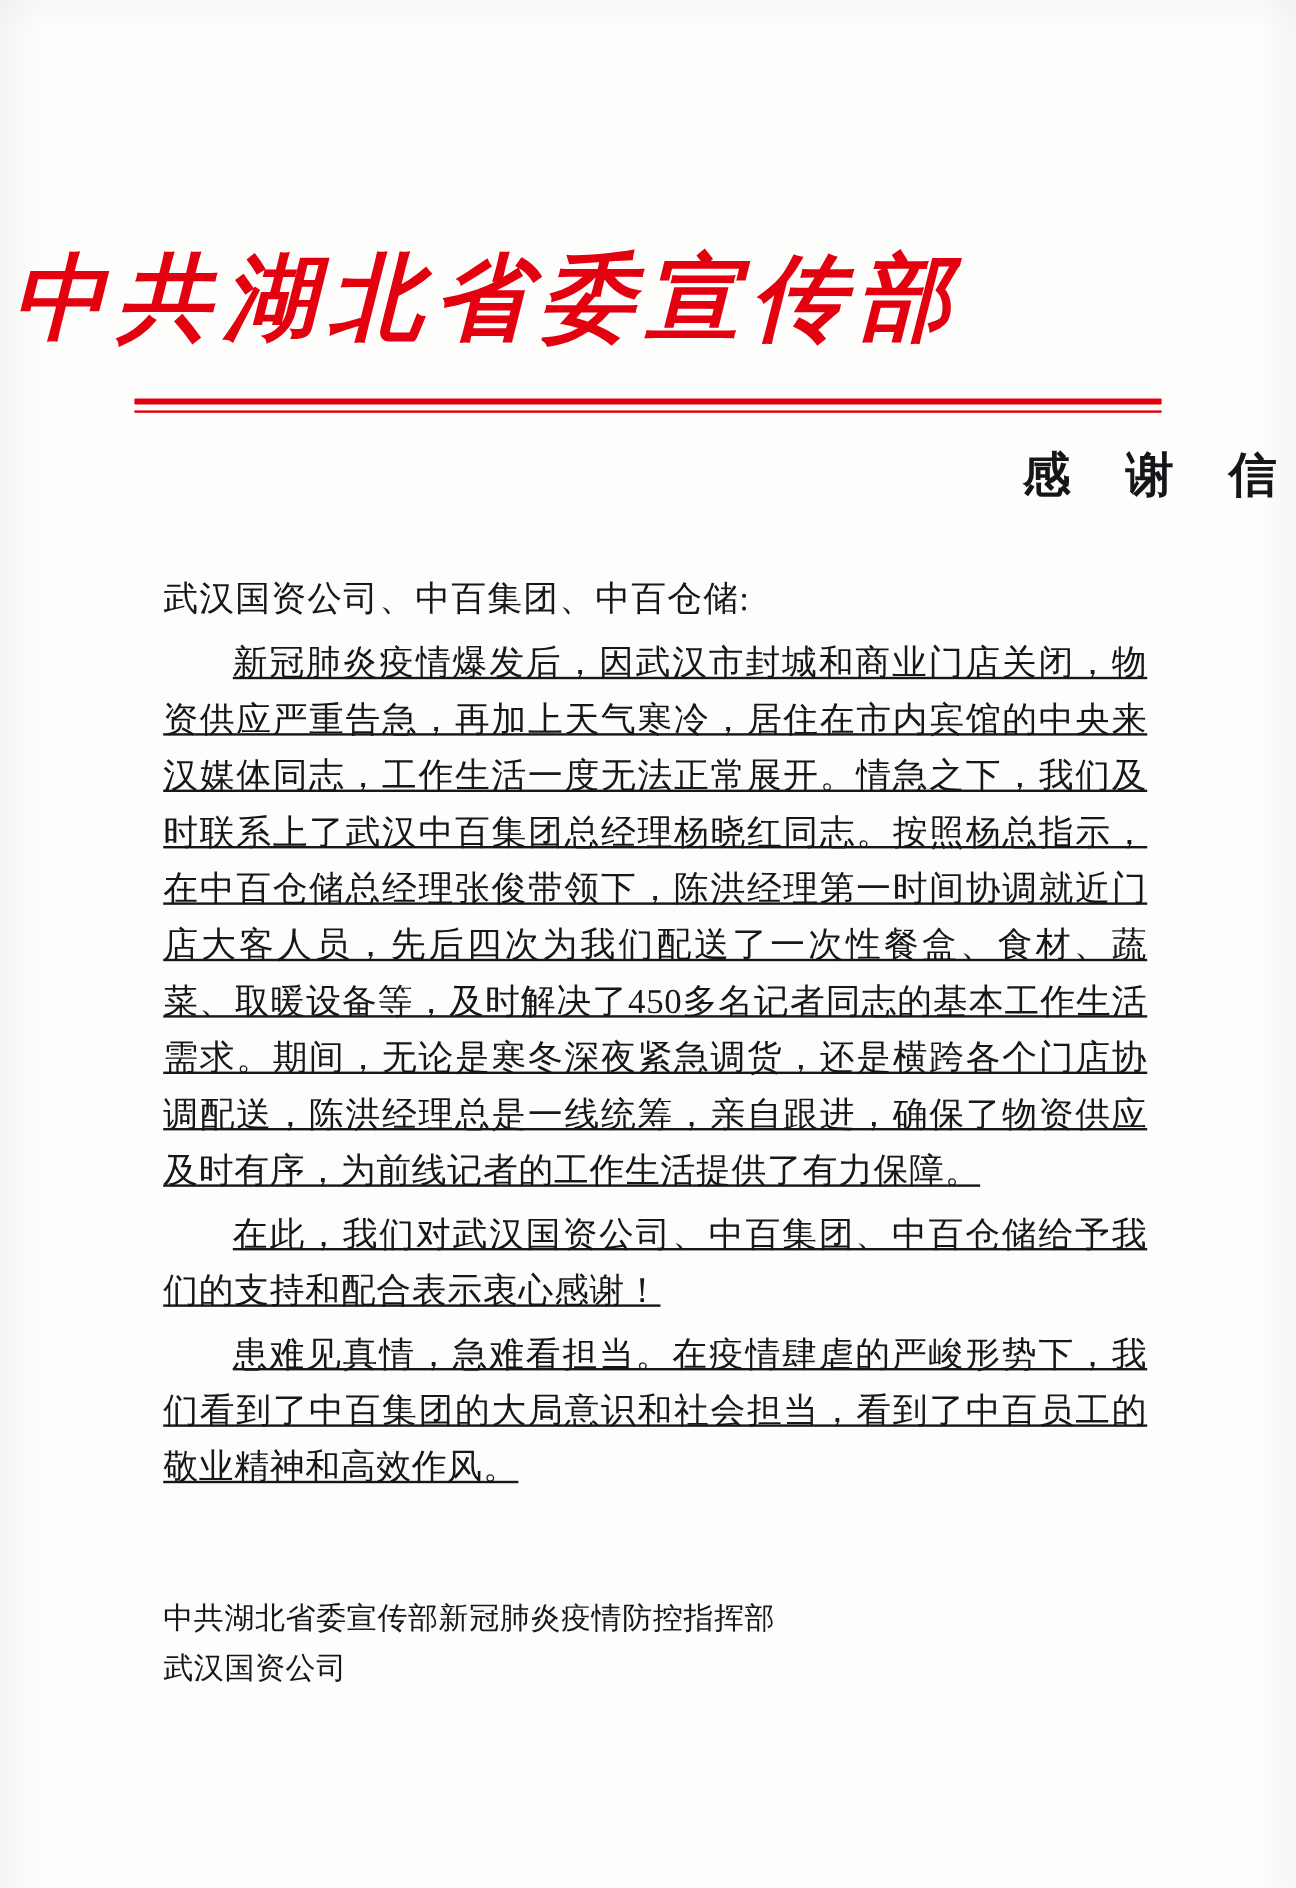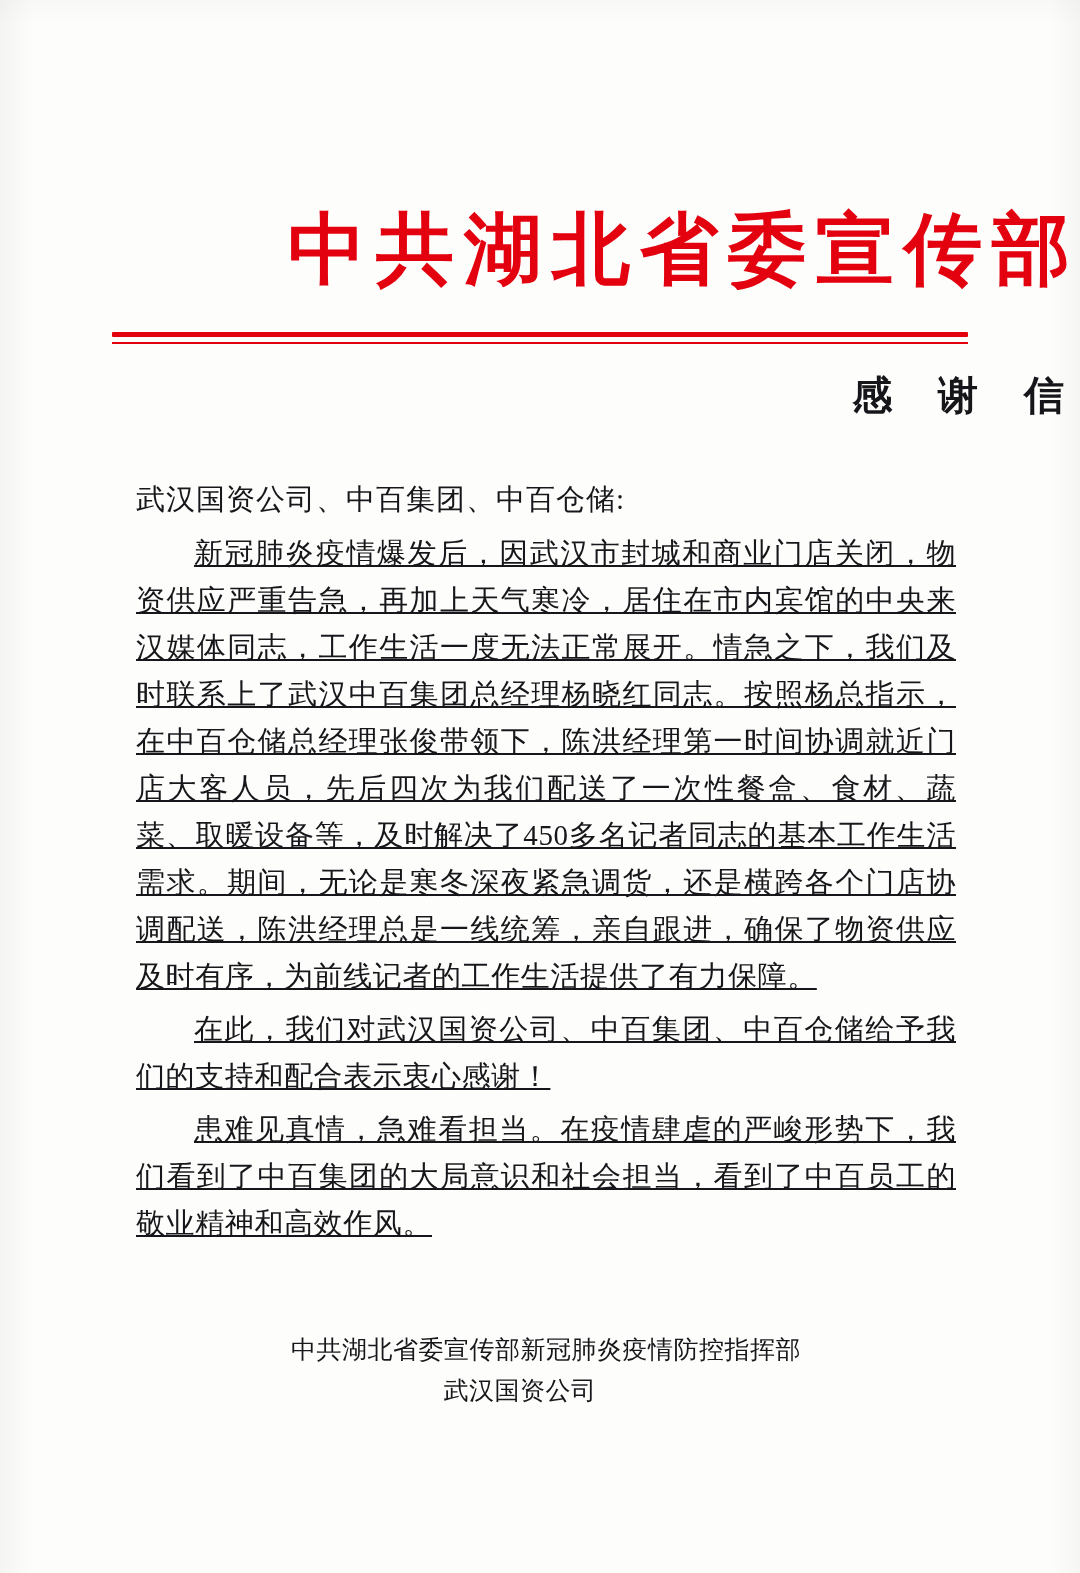--- a/index.html
+++ b/index.html
@@ -30,21 +30,22 @@
       linear-gradient(to left, rgba(0,0,0,0.03) 0px, rgba(0,0,0,0.0) 30px),
       linear-gradient(to bottom, rgba(0,0,0,0.02) 0px, rgba(0,0,0,0) 26px);
     pointer-events: none;
   }
 
   .letterhead {
     position: absolute;
     top: 208px;
     left: 0;
     width: 100%;
-    text-align: right;
+    text-align: left;
+    font-style: italic;
   }
   .letterhead-title {
     font-family: "DejaVu Serif", "Liberation Serif", serif;
     font-weight: 700;
     color: #e3000f;
     font-size: 78px;
     letter-spacing: 10px;
     line-height: 1.05;
     text-indent: 10px;
     white-space: nowrap;
@@ -104,21 +105,21 @@
     margin: 0 0 6px 0;
     color: #17171b;
     text-decoration: underline;
   }
 
   .signature {
     position: absolute;
     left: 136px;
     width: 820px;
     top: 1330px;
-    text-align: center;
+    text-align: left;
     padding-right: 110px;
   }
   .sig-line {
     font-size: 25px;
     line-height: 1.62;
     letter-spacing: 0.5px;
     color: #17171b;
     white-space: nowrap;
   }
   .sig-line.indent-1 { padding-right: 52px; }

